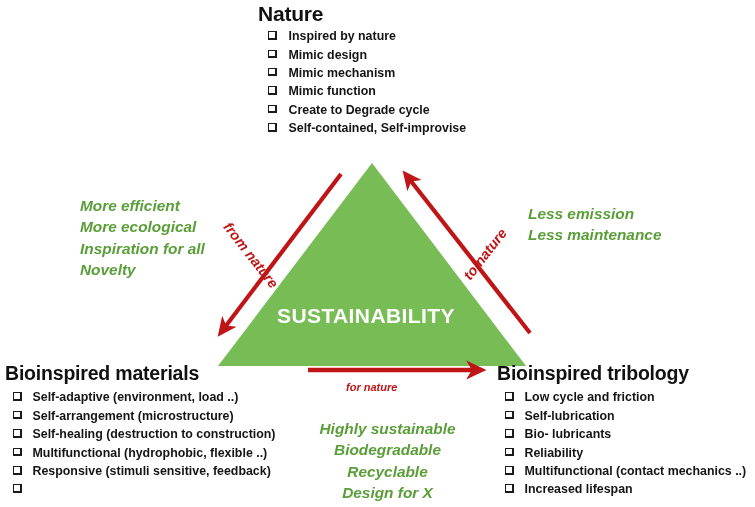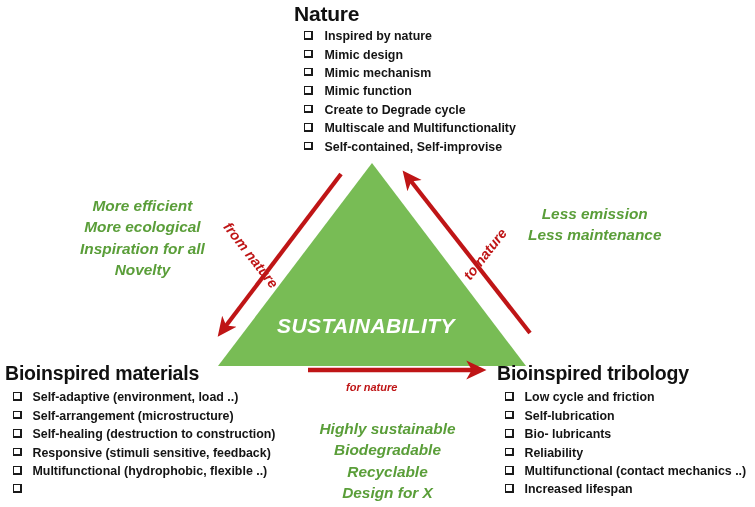--- a/index.html
+++ b/index.html
@@ -72,21 +72,20 @@
   
   #nature-list li .cbox { margin-right: 12px; }
 
   .green-italic {
     color: #5a9e39;
     font-style: italic;
     font-weight: bold;
     font-size: 15.4px;
     line-height: 1.38;
     white-space: nowrap;
-    text-align: center;
   }
   .green-italic.center { text-align: center; margin-top: 8px; }
 
   .sustain-label {
     position: absolute;
     color: #ffffff;
     font-weight: bold;
     font-size: 21px;
     letter-spacing: 0.4px;
     white-space: nowrap;
@@ -128,29 +127,29 @@
 
     <polygon points="372,163 526,366 218,366" fill="#78bc55"></polygon>
 
     <line x1="341" y1="174" x2="222" y2="331" stroke="#bf1516" stroke-width="4.2" marker-end="url(#ah)"></line>
 
     <line x1="530" y1="333" x2="407" y2="176" stroke="#bf1516" stroke-width="4.2" marker-end="url(#ah)"></line>
 
     <line x1="308" y1="370" x2="479" y2="370" stroke="#bf1516" stroke-width="4.4" marker-end="url(#ah)"></line>
   </svg>
 
-  <div class="sustain-label" style="left:277px; top:314px;font-style:italic;">SUSTAINABILITY</div>
+  <div class="sustain-label" style="left:277px; top:304px;">SUSTAINABILITY</div>
 
   <div class="arrow-label" id="label-from-nature" style="left:233px; top:219px;">from nature</div>
 
   <div class="arrow-label" id="label-to-nature" style="left:460px; top:273px;">to nature</div>
 
   <div class="arrow-label" id="label-for-nature" style="left:346px; top:381px;">for nature</div>
 
-  <div class="block" style="left:258px; top:2px;margin-left:36px;">
+  <div class="block" style="left:258px; top:2px;">
     <div class="heading" style="font-size:21px;">Nature</div>
     <ul class="checklist" id="nature-list" style="margin-top:5px; margin-left:2px;">
       <li>
         <span class="cbox"></span>
         <span>Inspired by nature</span>
       </li>
       <li>
         <span class="cbox"></span>
         <span>Mimic design</span>
       </li>
@@ -158,24 +157,20 @@
         <span class="cbox"></span>
         <span>Mimic mechanism</span>
       </li>
       <li>
         <span class="cbox"></span>
         <span>Mimic function</span>
       </li>
       <li>
         <span class="cbox"></span>
         <span>Create to Degrade cycle</span>
-      </li>
-      <li>
-        <span class="cbox"></span>
-        <span>Multiscale and Multifunctionality</span>
       </li>
       <li>
         <span class="cbox"></span>
         <span>Self-contained, Self-improvise</span>
       </li>
     </ul>
   </div>
 
   <div class="block green-italic" style="left:80px; top:195px;">
     <div>More efficient</div>
@@ -206,25 +201,25 @@
       <li>
         <span class="cbox"></span>
         <span>Self-arrangement (microstructure)</span>
       </li>
       <li>
         <span class="cbox"></span>
         <span>Self-healing (destruction to construction)</span>
       </li>
       <li>
         <span class="cbox"></span>
+        <span>Multifunctional (hydrophobic, flexible ..)</span>
+      </li>
+      <li>
+        <span class="cbox"></span>
         <span>Responsive (stimuli sensitive, feedback)</span>
-      </li>
-      <li>
-        <span class="cbox"></span>
-        <span>Multifunctional (hydrophobic, flexible ..)</span>
       </li>
       <li>
         <span class="cbox"></span>
       </li>
     </ul>
   </div>
 
   <div class="block" style="left:497px; top:363px;">
     <div class="heading">Bioinspired tribology</div>
     <ul class="checklist" style="margin-top:7px;">

